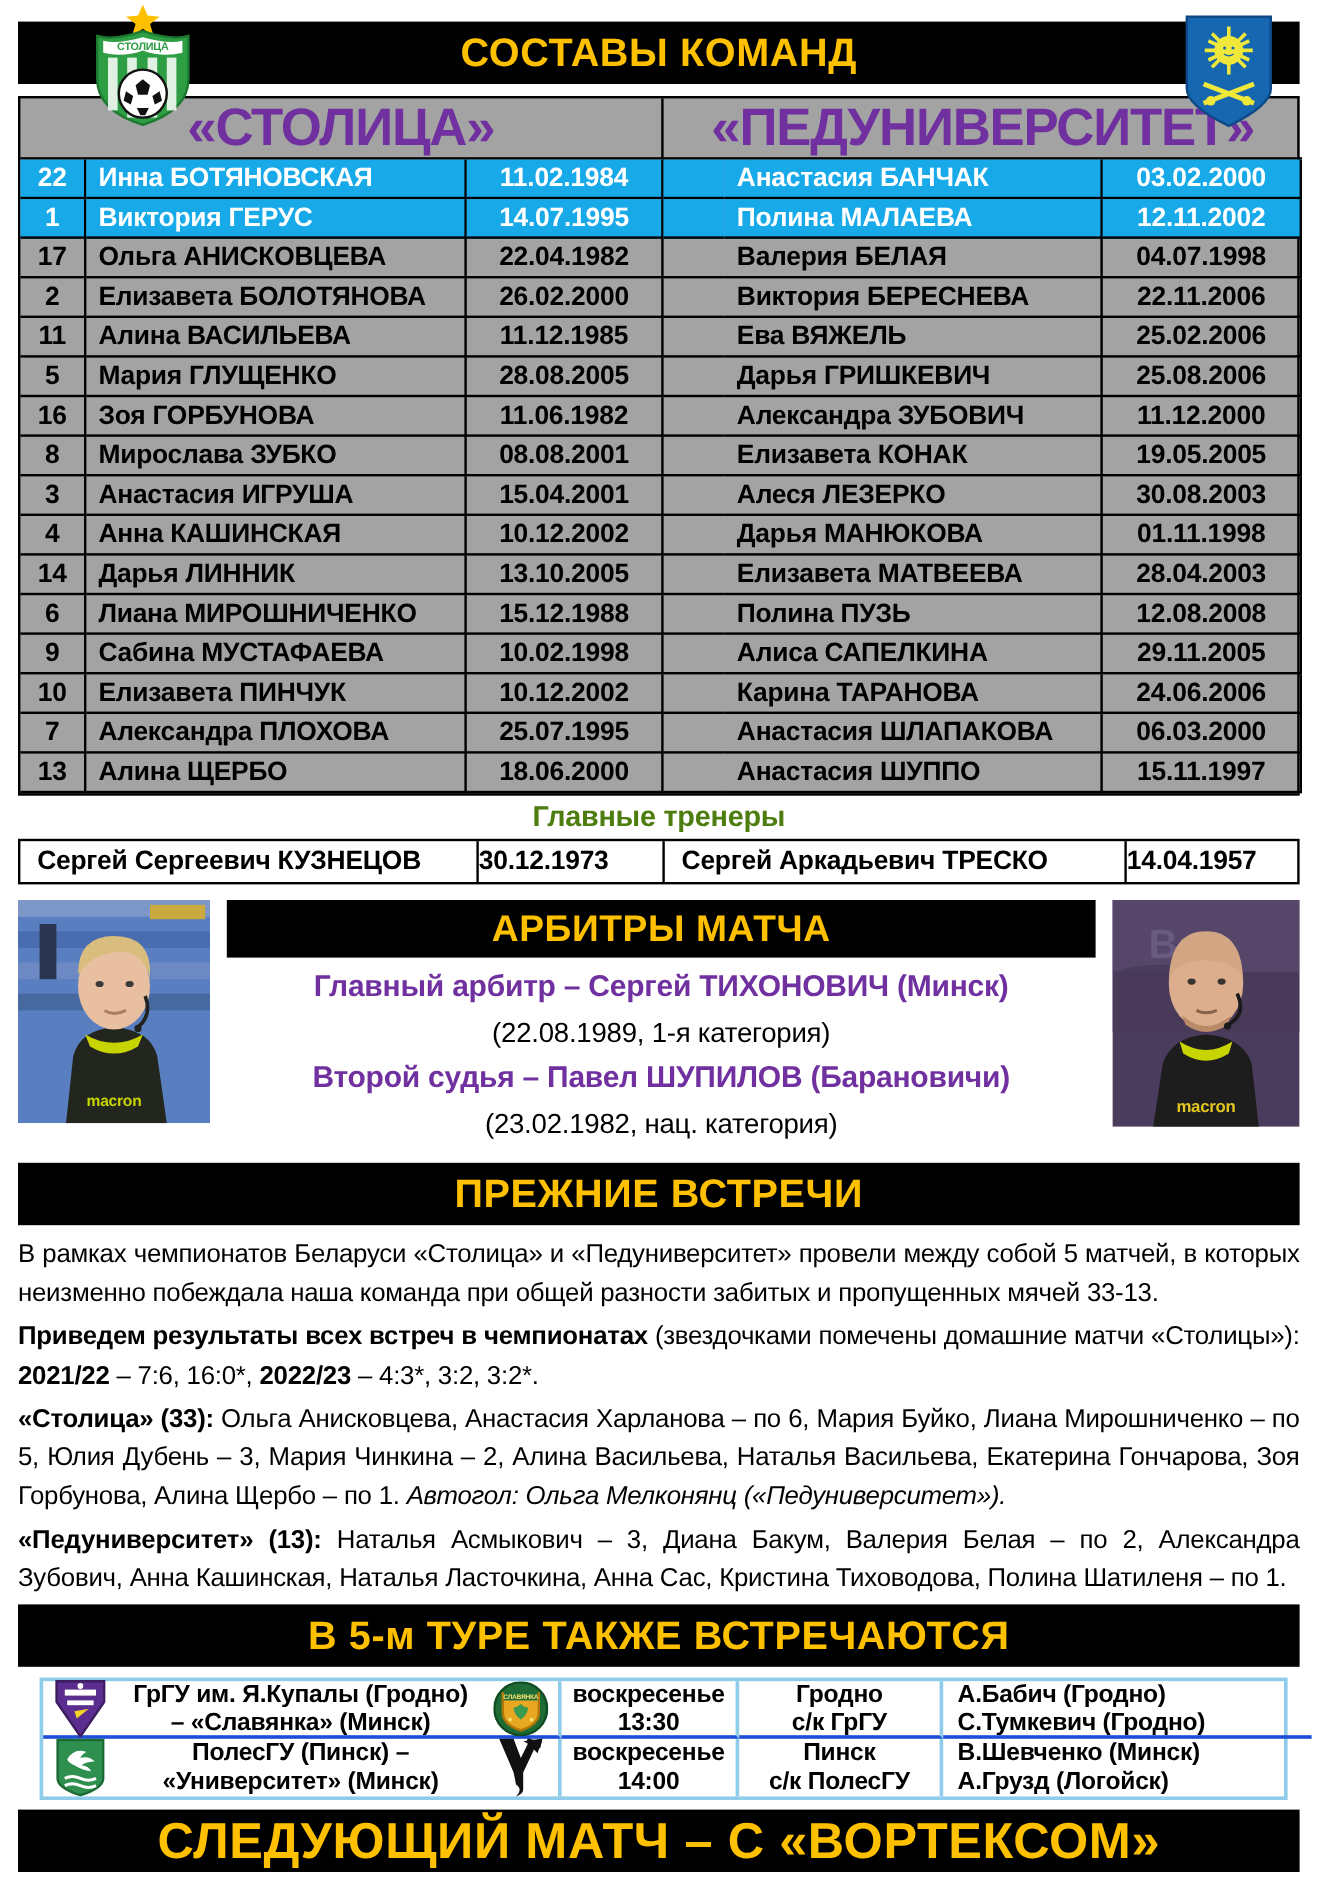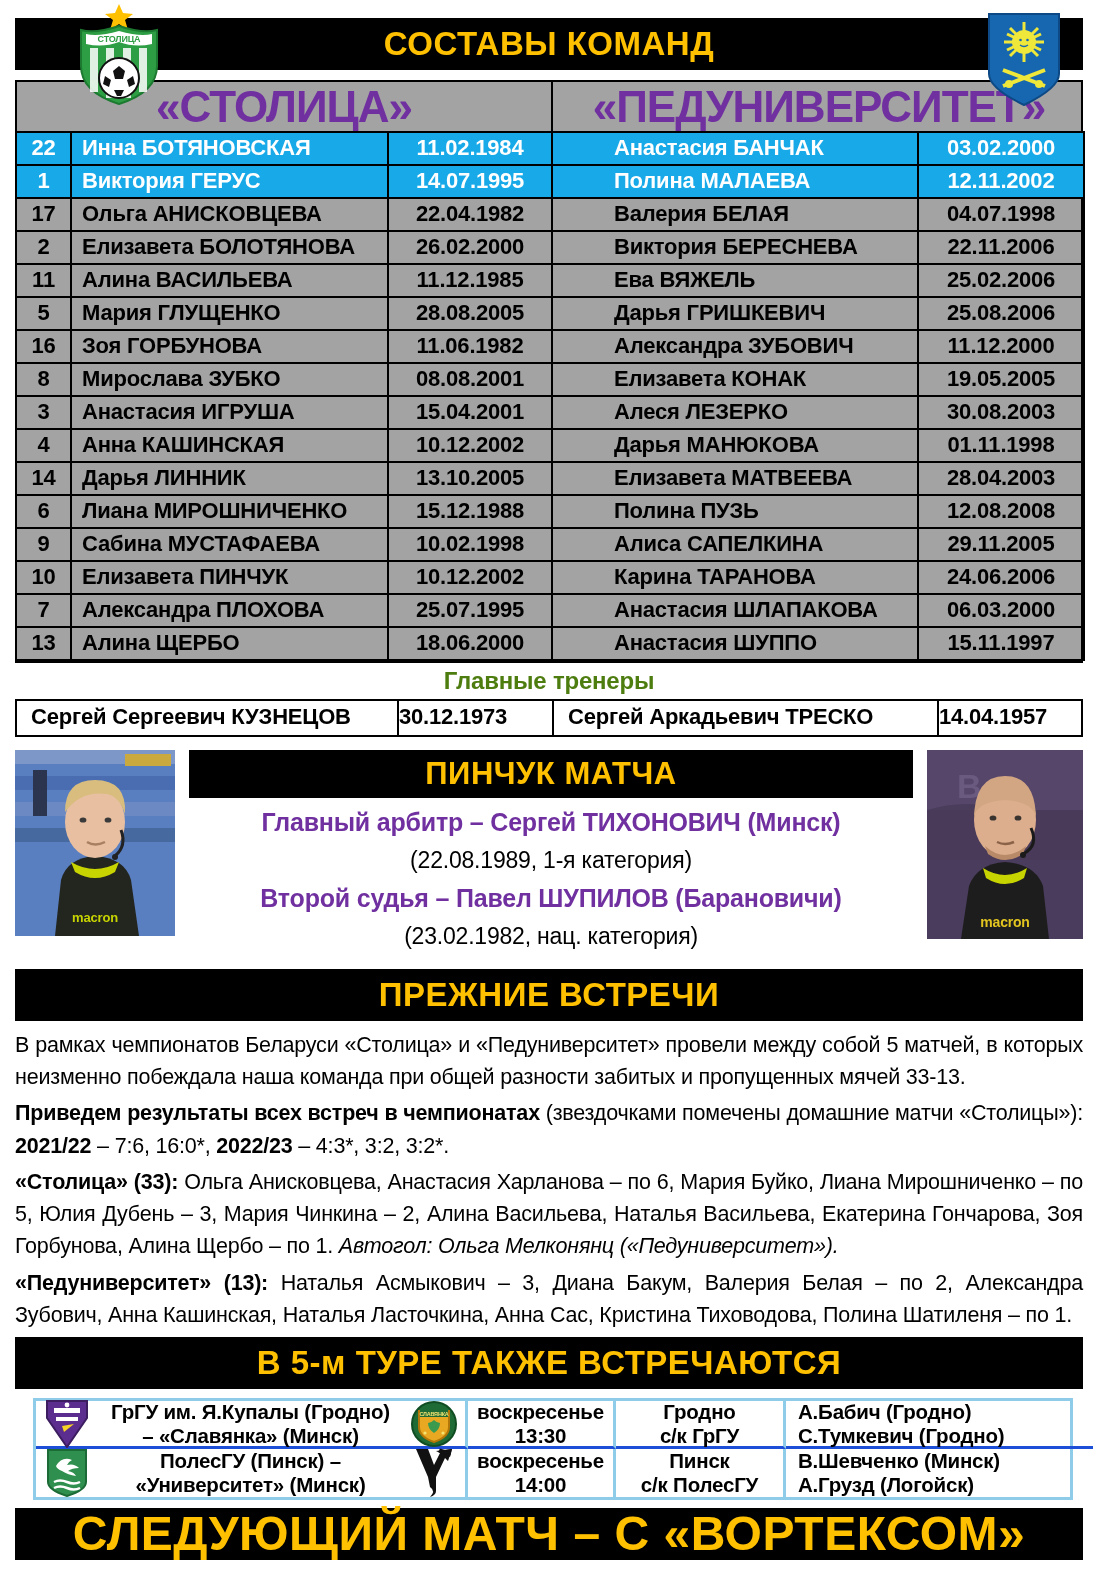--- a/index.html
+++ b/index.html
@@ -95,21 +95,21 @@
     display:flex;flex-direction:column;justify-content:center;
   }
   .fixtures > div:nth-child(4n){border-right:none;}
   .fixtures > div:nth-child(n+5){border-bottom:none;}
   .fx-match{flex-direction:row !important;align-items:center;}
   .fx-match .fx-logo{flex:0 0 62px;display:flex;justify-content:center;}
   .fx-match .fx-names{flex:1 1 auto;text-align:center;line-height:1.15;}
   .fx-c{text-align:center;line-height:1.15;}
   .fx-refs{padding-left:12px;line-height:1.15;}
   
-  .next-bar{margin-top:8px;font-size:48px;}
+  .next-bar{margin-top:8px;font-size:42px;}
   .next-text{
     margin:10px 18px 0 18px;text-align:center;
     font-size:25.5px;line-height:1.42;font-weight:bold;
   }
   
   .logo-left{position:absolute;left:65px;top:4px;}
   .logo-right{position:absolute;left:985px;top:12px;}
 </style>
 </head>
 <body>
@@ -246,21 +246,21 @@
           <ellipse cx="68" cy="70" rx="3.4" ry="2.6" fill="#3a3a3a"></ellipse>
           <ellipse cx="93" cy="70" rx="3.4" ry="2.6" fill="#3a3a3a"></ellipse>
           <path d="M72 92 Q80 97 90 92" stroke="#a97f62" stroke-width="2.5" fill="none"></path>
           <path d="M106 80 Q112 96 100 106" stroke="#222" stroke-width="3" fill="none"></path>
           <circle cx="100" cy="107" r="3" fill="#222"></circle>
           <text x="80" y="172" font-size="13" fill="#c8d400" text-anchor="middle" font-family="Liberation Sans,sans-serif" font-weight="bold">macron</text>
         </svg>
       </div>
 
       <div class="ref-center">
-        <div class="bar ref-bar">ПИНЧУК МАТЧА</div>
+        <div class="bar ref-bar">АРБИТРЫ МАТЧА</div>
         <div class="ref-lines">
             <p class="ref-line-purple">Главный арбитр – Сергей ТИХОНОВИЧ (Минск)</p>
             <p class="ref-line-plain">(22.08.1989, 1-я категория)</p>
             <p class="ref-line-purple">Второй судья – Павел ШУПИЛОВ (Барановичи)</p>
             <p class="ref-line-plain">(23.02.1982, нац. категория)</p>
           </div>
       </div>
 
       <div class="ref-photo">
         <svg width="156" height="189" viewBox="0 0 156 189">

